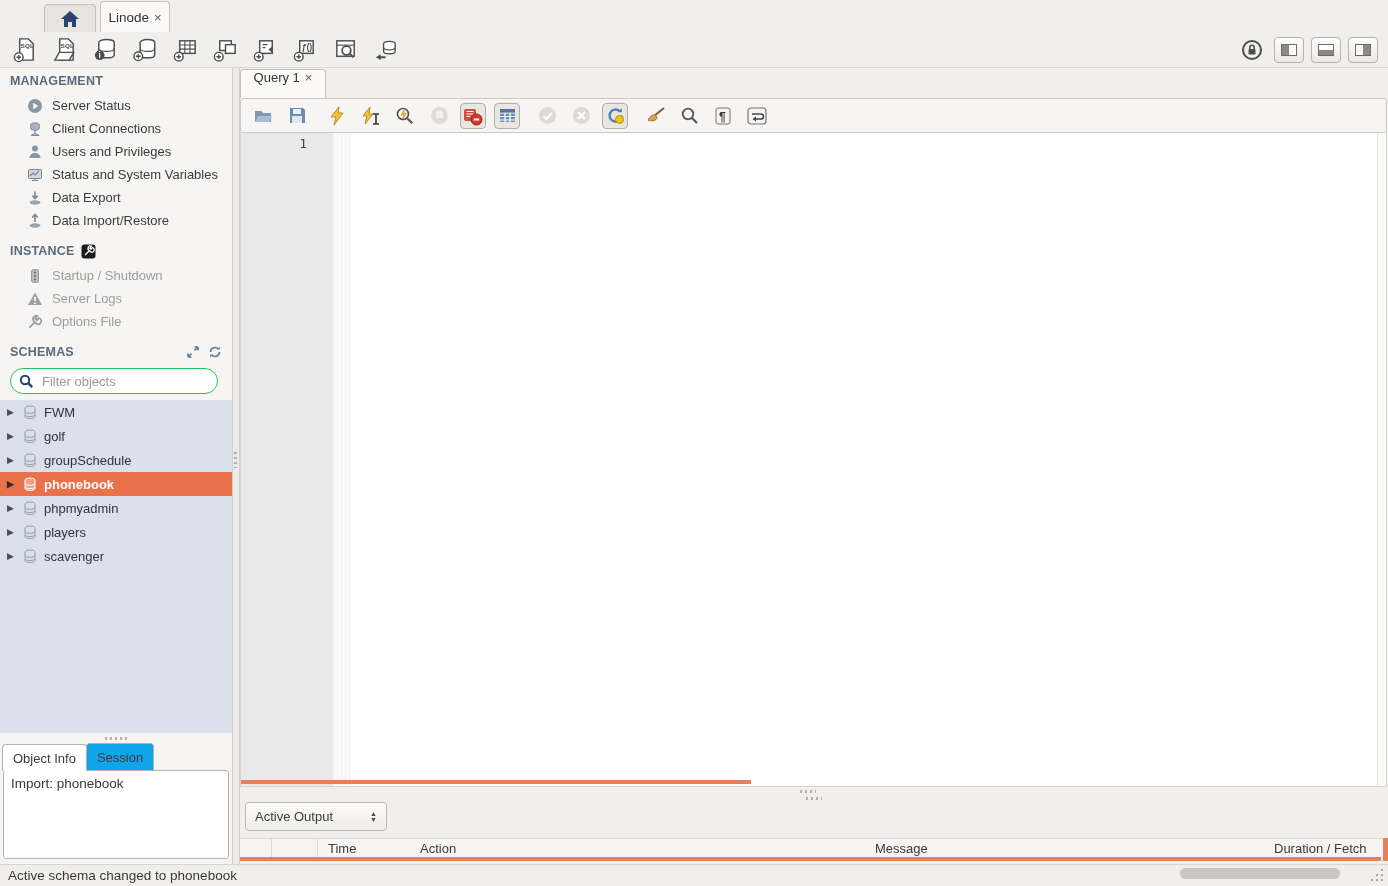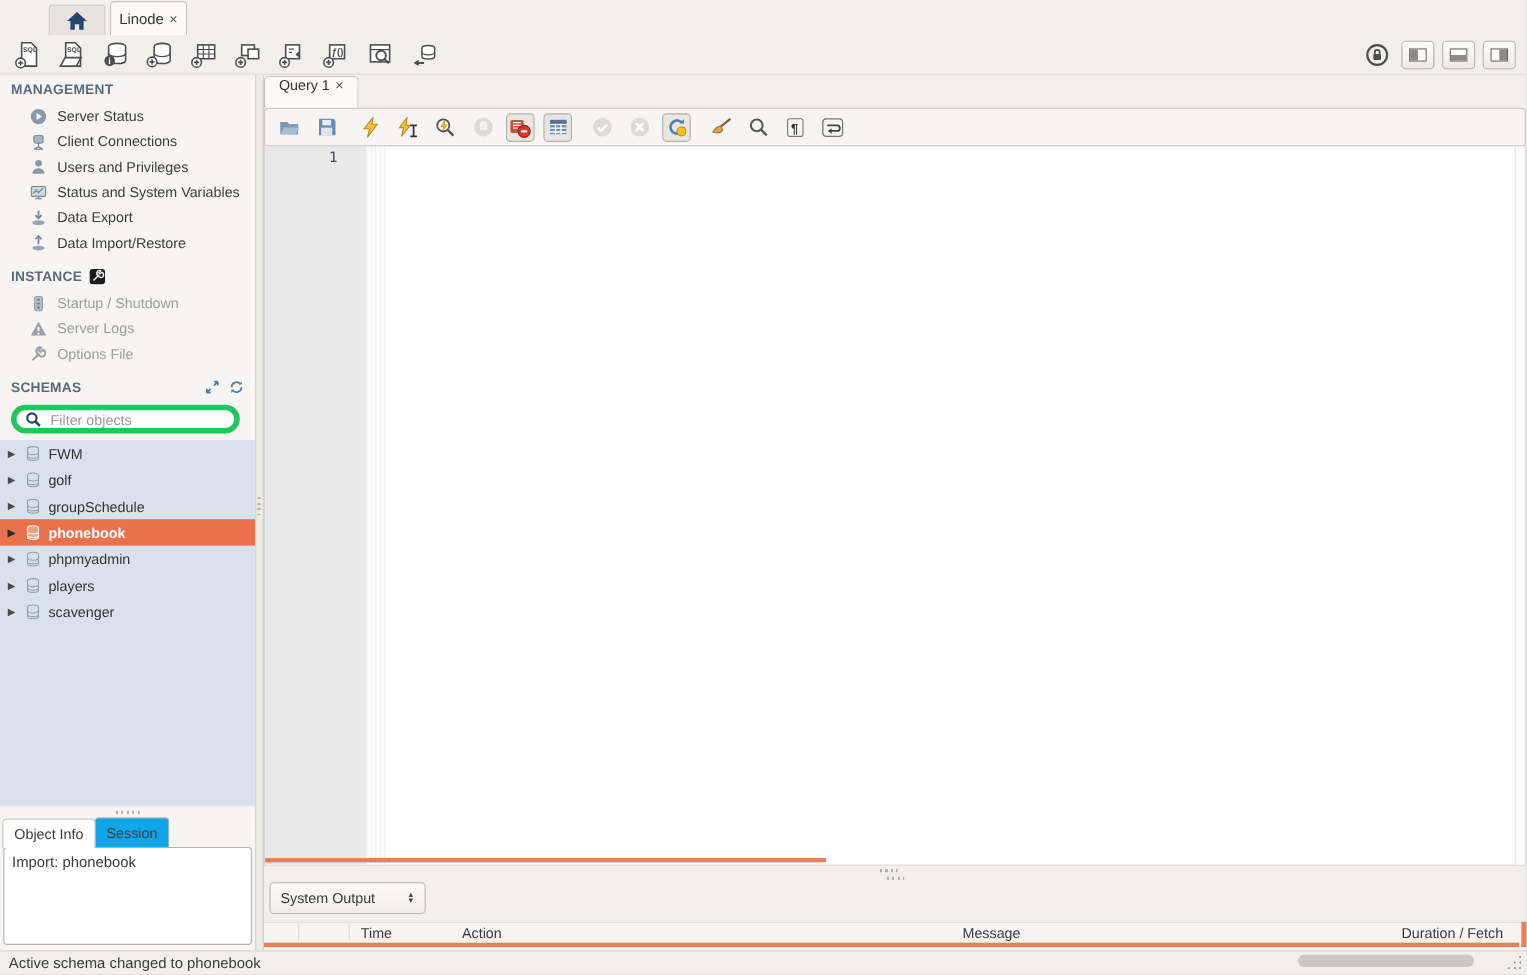--- a/index.html
+++ b/index.html
@@ -26,21 +26,21 @@
   .pane.v-r>i{right:0;top:0;width:7px;height:100%;}
 
   
   .sidebar{position:absolute;left:0;top:68px;width:232px;height:796px;background:#f6f5f3;overflow:hidden;}
   .sec-title{position:absolute;left:10px;font-size:12.5px;font-weight:bold;color:#5a6b7d;letter-spacing:.2px;display:flex;align-items:flex-start;gap:6px;}
   .side-items{position:absolute;left:0;right:0;}
   .side-item{height:23px;display:flex;align-items:center;gap:9px;padding-left:27px;font-size:13px;color:#3c3c3c;white-space:nowrap;overflow:hidden;}
   .side-item.dis{color:#9d9d9d;}
   .schemas-hdr-icons{display:flex;gap:8px;margin-left:auto;}
   .sec-schemas-title{left:10px;right:10px;display:flex;}
-  .filter{position:absolute;left:10px;right:14px;height:26px;border:5px solid #22c55e;border-radius:13px;background:#fff;display:flex;align-items:center;padding:0 8px;gap:6px;box-sizing:border-box;}
+  .filter{position:absolute;left:10px;right:14px;height:26px;border:1px solid #22c55e;border-radius:13px;background:#fff;display:flex;align-items:center;padding:0 8px;gap:6px;box-sizing:border-box;}
   .filter input{border:none;outline:none;flex:1;font-size:13px;font-family:"Liberation Sans",sans-serif;color:#333;background:transparent;}
   .filter input::placeholder{color:#9a9a9a;}
   .schema-list{position:absolute;left:0;right:0;background:#dae1ec;}
   .schema-row{height:24px;display:flex;align-items:center;gap:7px;padding-left:7px;font-size:13px;color:#333;}
   .schema-row .expander{font-size:9px;color:#4a4a4a;width:9px;}
   .schema-row.selected{background:#e9714b;color:#fff;font-weight:bold;}
   .schema-row.selected .expander{color:#2d2d2d;}
   .schema-row.selected svg ellipse,.schema-row.selected svg path{stroke:#fff;fill:#eda184;}
   .grip{background:repeating-linear-gradient(90deg,#b4b0ab 0 2px,transparent 2px 5px);height:3px;}
   .side-grip{position:absolute;top:669px;left:105px;width:22px;}
@@ -573,21 +573,21 @@
       </div>
       <div class="fold"></div>
       <div class="scrollstrip"></div>
     </div>
 
     <div class="hline-editor"></div>
     <div class="grip mid-grip1"></div>
     <div class="grip mid-grip2"></div>
 
     <div class="aoselect">
-      <span>System Output</span>
+      <span>Active Output</span>
       <span class="spin">
         <span>▲</span>
         <span>▼</span>
       </span>
     </div>
 
     <div class="ohdr">
       <div class="ocell sep" style="width:32px;"></div>
       <div class="ocell sep" style="width:46px;"></div>
       <div class="ocell" style="width:92px;">Time</div>

